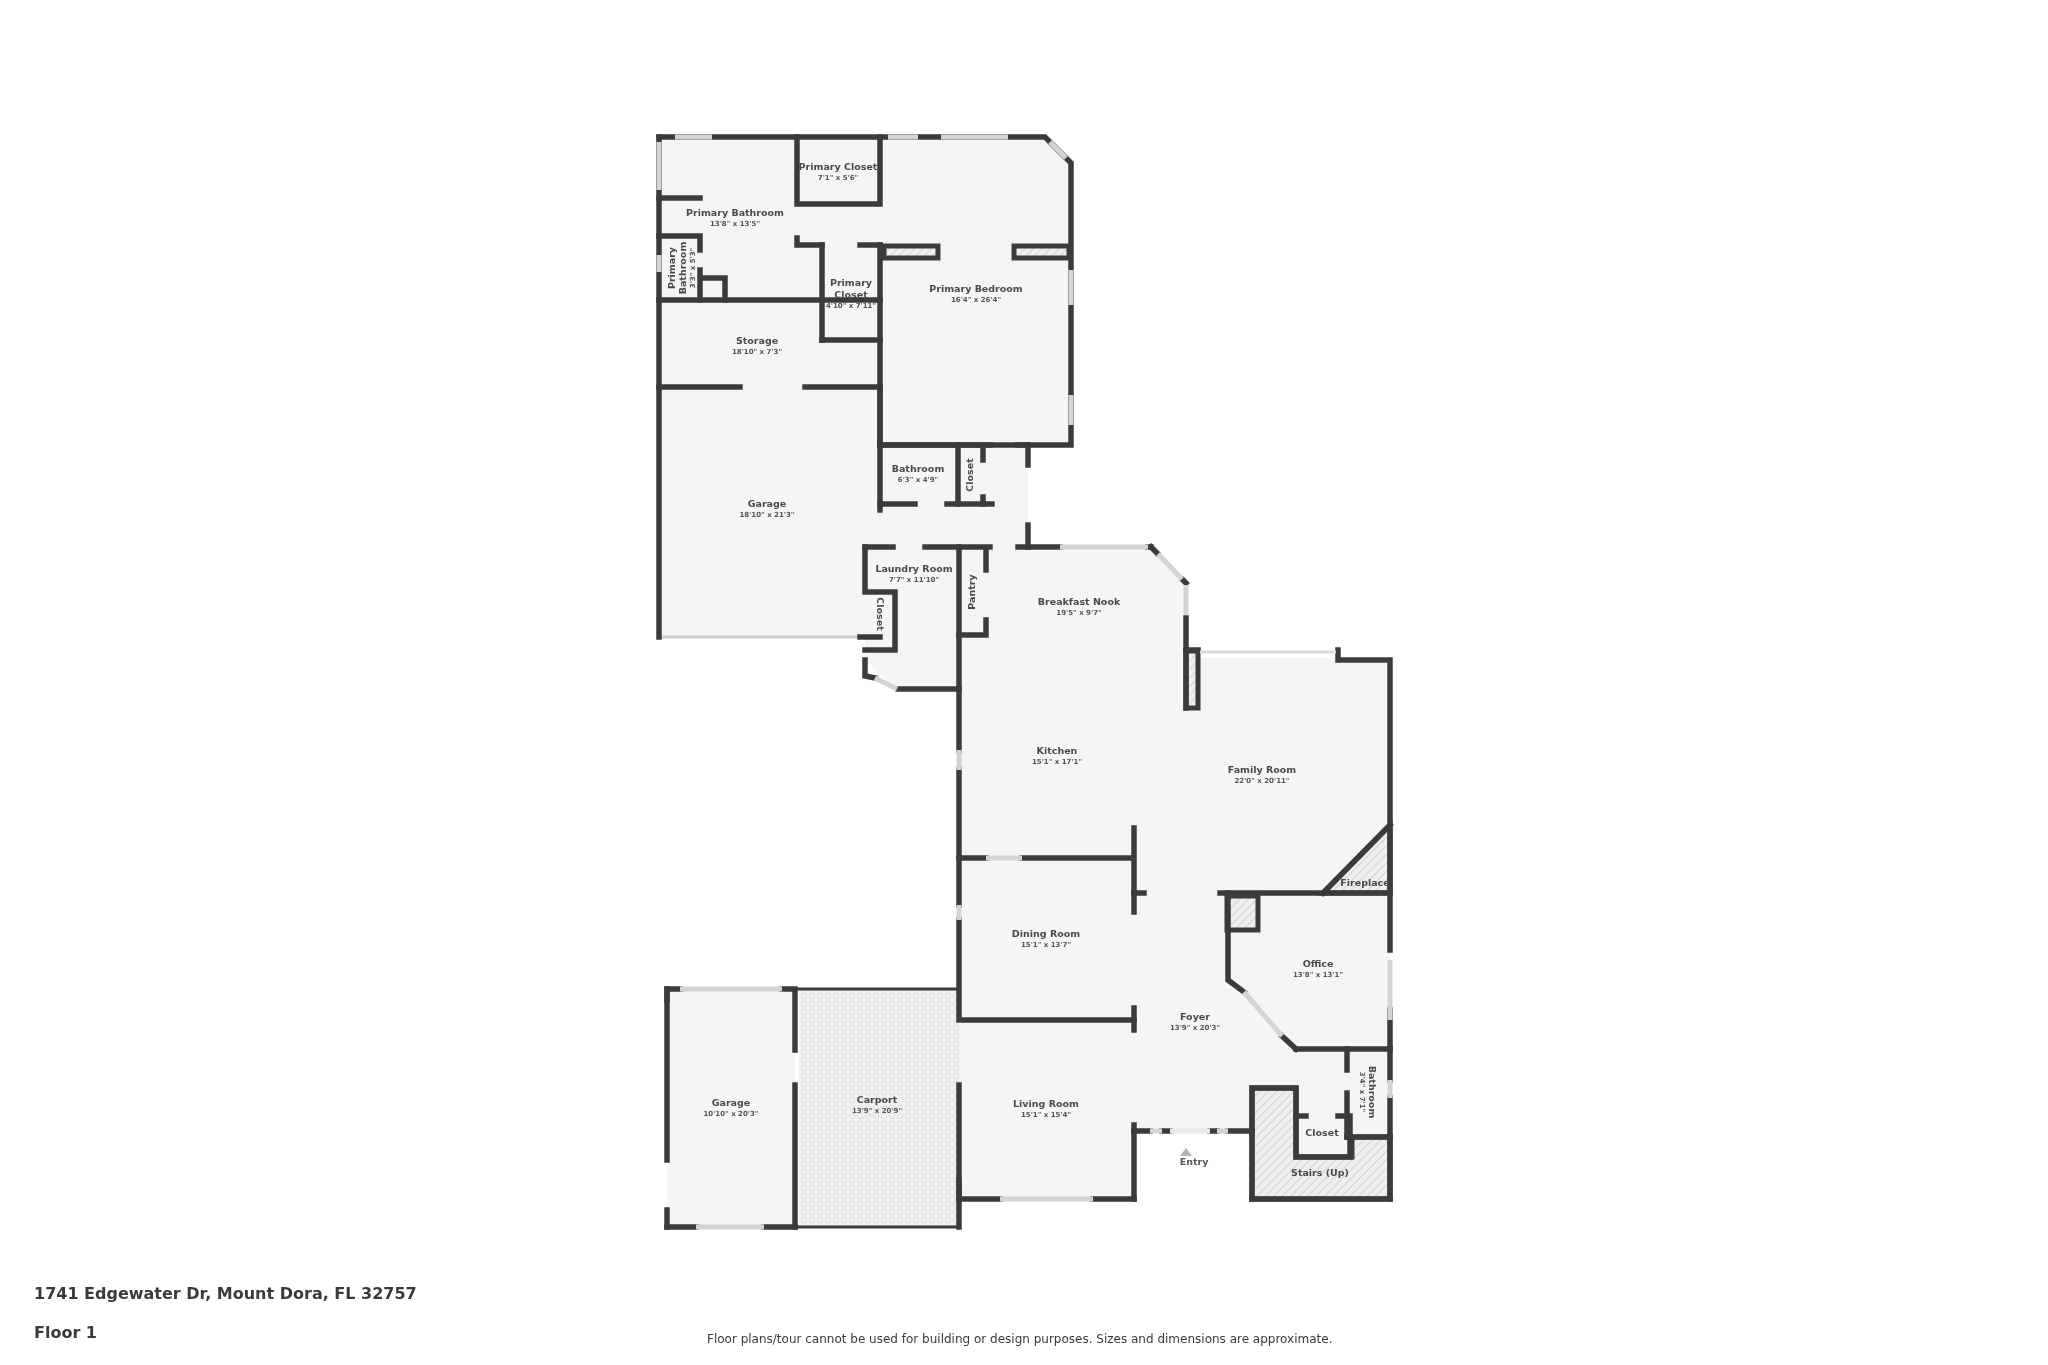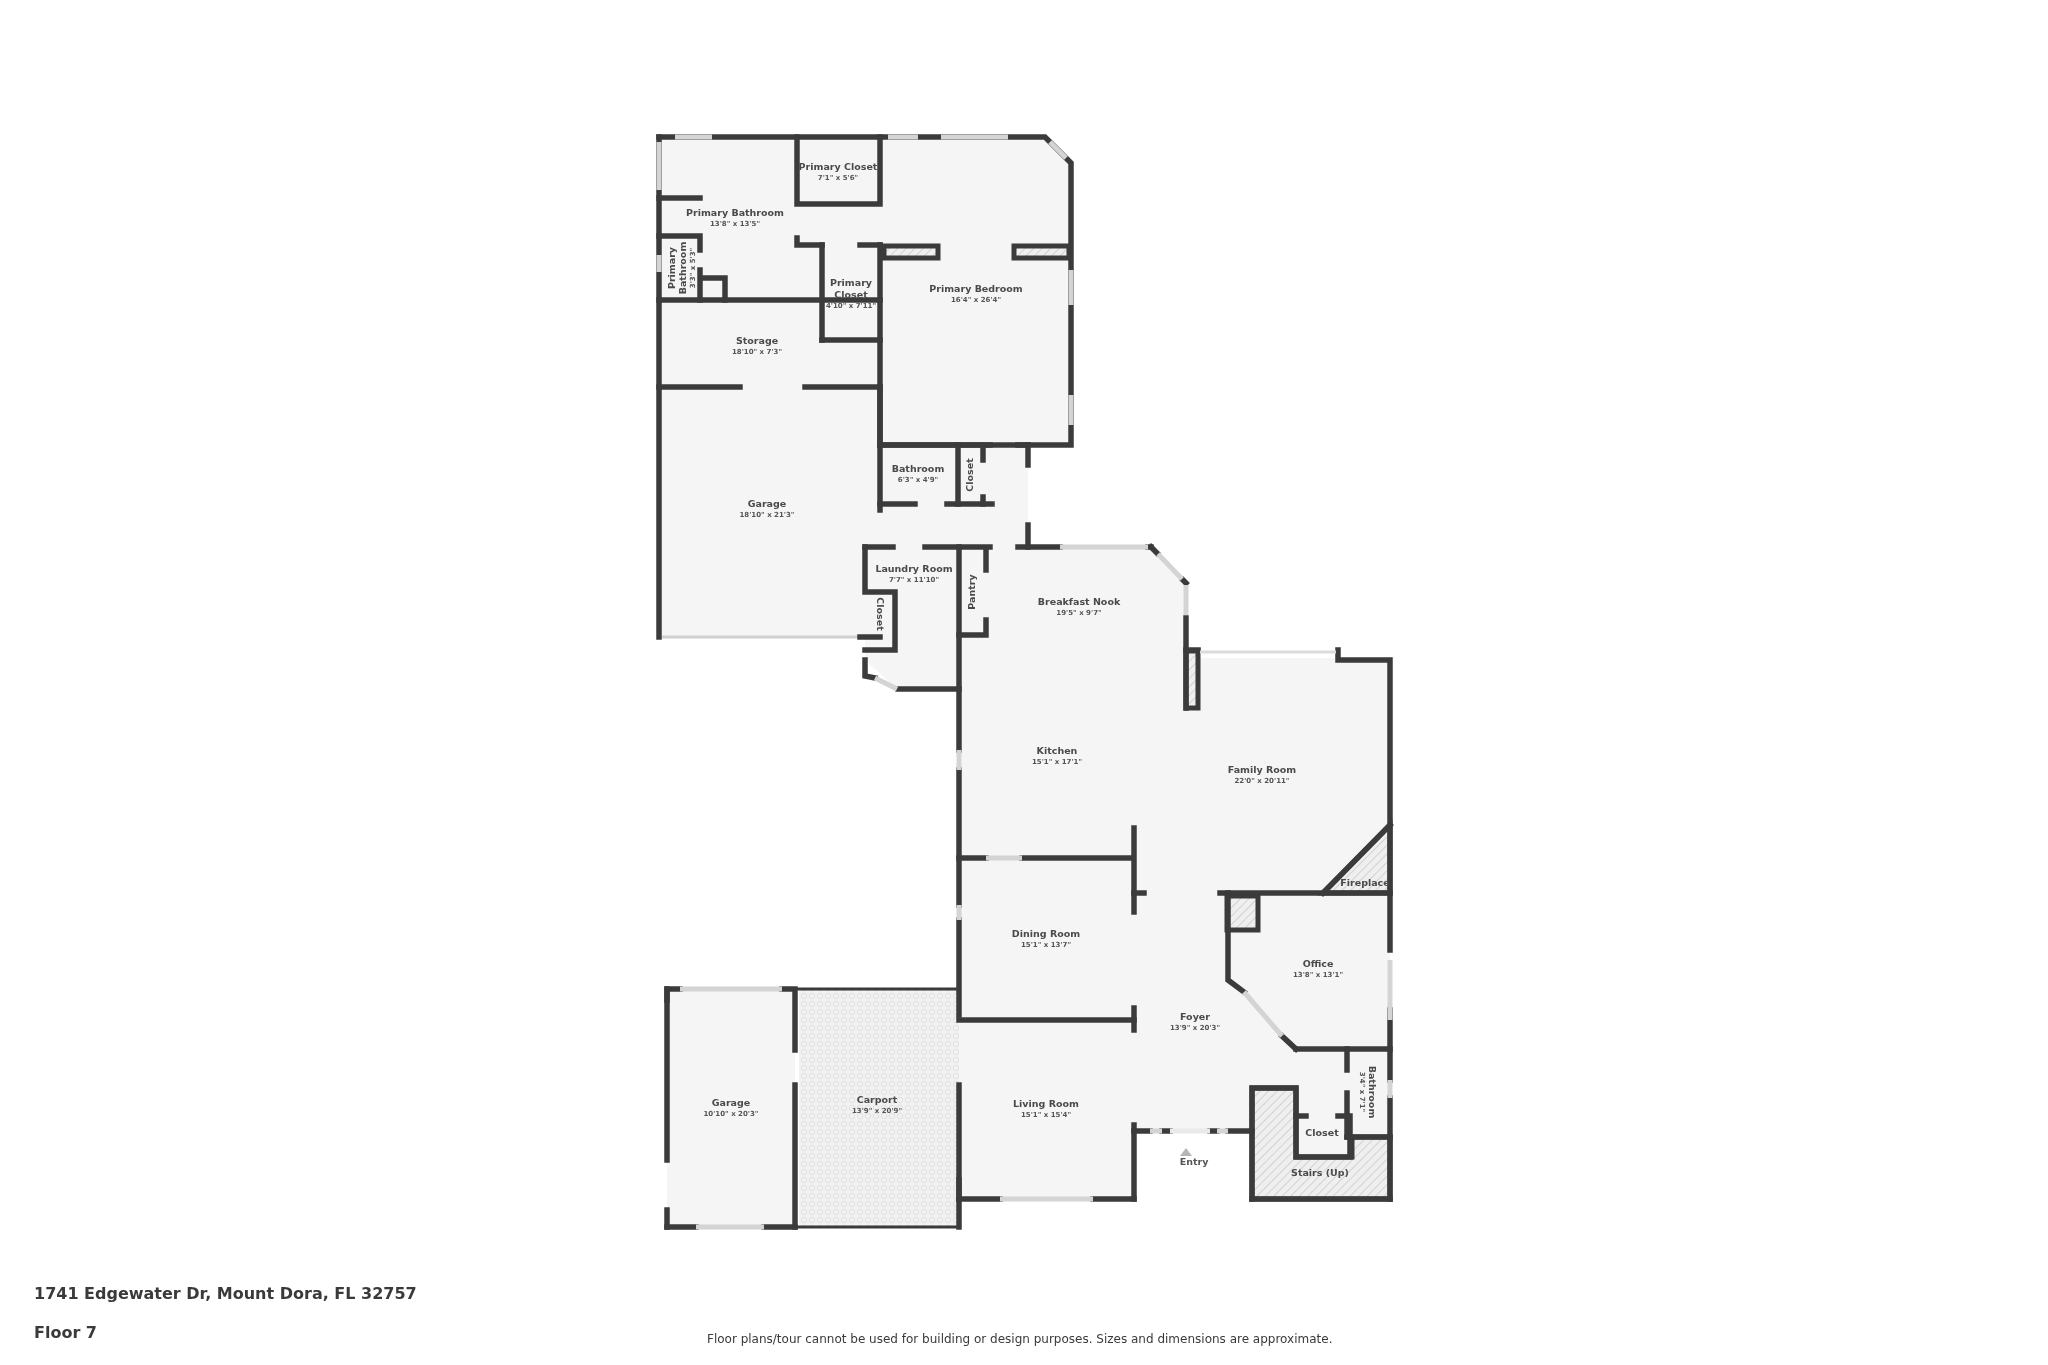--- a/index.html
+++ b/index.html
@@ -287,14 +287,14 @@
       <text class="room-name" x="731" y="1106">Garage</text>
       <text class="room-dim" x="731" y="1116">10'10" x 20'3"</text>
     </g>
     <g>
       <text class="room-name" x="1194" y="1165" style="fill:#555">Entry</text>
     </g>
   </g>
 </svg>
 
 <div class="footer-address">1741 Edgewater Dr, Mount Dora, FL 32757</div>
-<div class="footer-floor">Floor 7</div>
+<div class="footer-floor">Floor 1</div>
 <div class="footer-disclaimer">Floor plans/tour cannot be used for building or design purposes. Sizes and dimensions are approximate.</div>
 
 </body></html>

